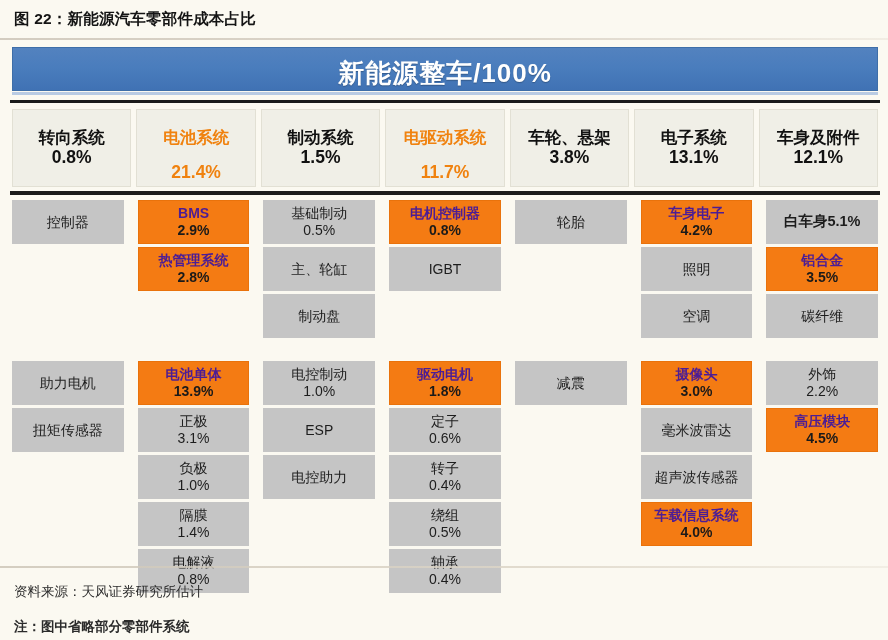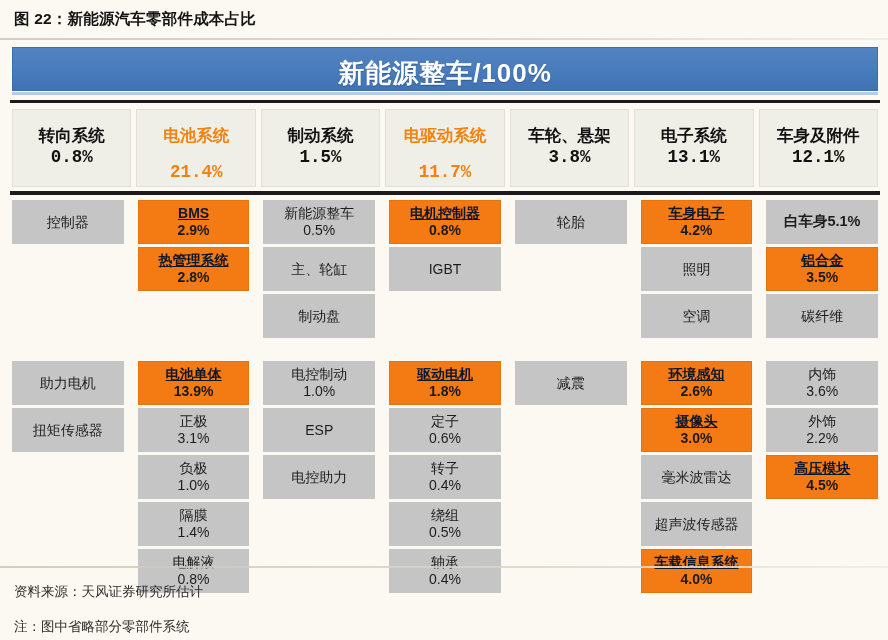--- a/index.html
+++ b/index.html
@@ -44,21 +44,21 @@
     background:#b9cbe3;
   }
   .black-rule{
     position:absolute;left:10px;top:100px;width:870px;height:3px;
     background:#1b1b1b;
   }
 
   
   .sys-row{
     position:absolute;left:12px;top:109px;width:866px;height:78px;
-    display:flex;gap:5px;font-family:Liberation Mono, monospace;
+    display:flex;gap:5px;
   }
   .sys-cell{
     flex:1 1 0;
     background:#f0efe7;
     border:1px solid #e2e0d4;
     box-sizing:border-box;
     display:flex;flex-direction:column;
     align-items:center;justify-content:center;
     line-height:1.22;
   }
@@ -85,41 +85,41 @@
     display:flex;flex-direction:column;
     align-items:center;justify-content:center;
     line-height:1.2;
   }
   .cell.empty{background:transparent;}
   .cell.grey{background:#c5c5c5;}
   .cell.grey .c-name{color:#1d1d1d;font-size:14px;font-weight:normal;}
   .cell.grey .c-pct{color:#1d1d1d;font-size:14px;font-weight:normal;}
   .cell.grey.bold .c-name{font-weight:bold;}
   .cell.orange{background:#f47b13;border:1px solid #e9720b;}
-  .cell.orange .c-name{color:#0f172a;font-size:14px;font-weight:bold;text-decoration:underline;}
+  .cell.orange .c-name{color:#4c1d95;font-size:14px;font-weight:bold;}
   .cell.orange .c-pct{color:#1a1a1a;font-size:14px;font-weight:bold;}
   .c-name{white-space:nowrap;}
   .c-pct{white-space:nowrap;}
   .c-name:empty{display:none;}
   .c-pct:empty{display:none;}
   .cell.oneline .c-name{font-weight:bold;font-size:14.5px;}
 
   
   .foot-rule{
     position:absolute;left:0;top:566px;width:888px;height:2px;
     background:linear-gradient(to right,#cdc6b8 0%,#ddd6c8 60%,#f0ece2 100%);
     opacity:.85;
   }
   .src{
     position:absolute;left:14px;top:583px;
     font-size:13.5px;color:#2b2b2b;white-space:nowrap;
   }
   .note{
     position:absolute;left:14px;top:618px;
-    font-size:13.5px;color:#2b2b2b;white-space:nowrap;
+    font-size:13.5px;color:#2b2b2b;white-space:nowrap;font-weight:bold;
   }
 </style>
 </head>
 <body>
 
 <div class="page">
 
   <div class="caption">图 22：新能源汽车零部件成本占比</div>
   <div class="caption-rule"></div>
 
@@ -243,21 +243,21 @@
         <div class="slot">
           <div class="cell grey">
             <div class="c-name">电解液</div>
             <div class="c-pct">0.8%</div>
           </div>
         </div>
       </div>
       <div class="col">
         <div class="slot">
           <div class="cell grey">
-            <div class="c-name">新能源整车</div>
+            <div class="c-name">基础制动</div>
             <div class="c-pct">0.5%</div>
           </div>
         </div>
         <div class="slot">
           <div class="cell grey">
             <div class="c-name">主、轮缸</div>
           </div>
         </div>
         <div class="slot">
           <div class="cell grey">
@@ -379,26 +379,20 @@
           </div>
         </div>
         <div class="slot">
           <div class="cell grey">
             <div class="c-name">空调</div>
           </div>
         </div>
         <div class="slot gap"></div>
         <div class="slot">
           <div class="cell orange">
-            <div class="c-name">环境感知</div>
-            <div class="c-pct">2.6%</div>
-          </div>
-        </div>
-        <div class="slot">
-          <div class="cell orange">
             <div class="c-name">摄像头</div>
             <div class="c-pct">3.0%</div>
           </div>
         </div>
         <div class="slot">
           <div class="cell grey">
             <div class="c-name">毫米波雷达</div>
           </div>
         </div>
         <div class="slot">
@@ -424,26 +418,20 @@
             <div class="c-name">铝合金</div>
             <div class="c-pct">3.5%</div>
           </div>
         </div>
         <div class="slot">
           <div class="cell grey">
             <div class="c-name">碳纤维</div>
           </div>
         </div>
         <div class="slot gap"></div>
-        <div class="slot">
-          <div class="cell grey">
-            <div class="c-name">内饰</div>
-            <div class="c-pct">3.6%</div>
-          </div>
-        </div>
         <div class="slot">
           <div class="cell grey">
             <div class="c-name">外饰</div>
             <div class="c-pct">2.2%</div>
           </div>
         </div>
         <div class="slot">
           <div class="cell orange">
             <div class="c-name">高压模块</div>
             <div class="c-pct">4.5%</div>

